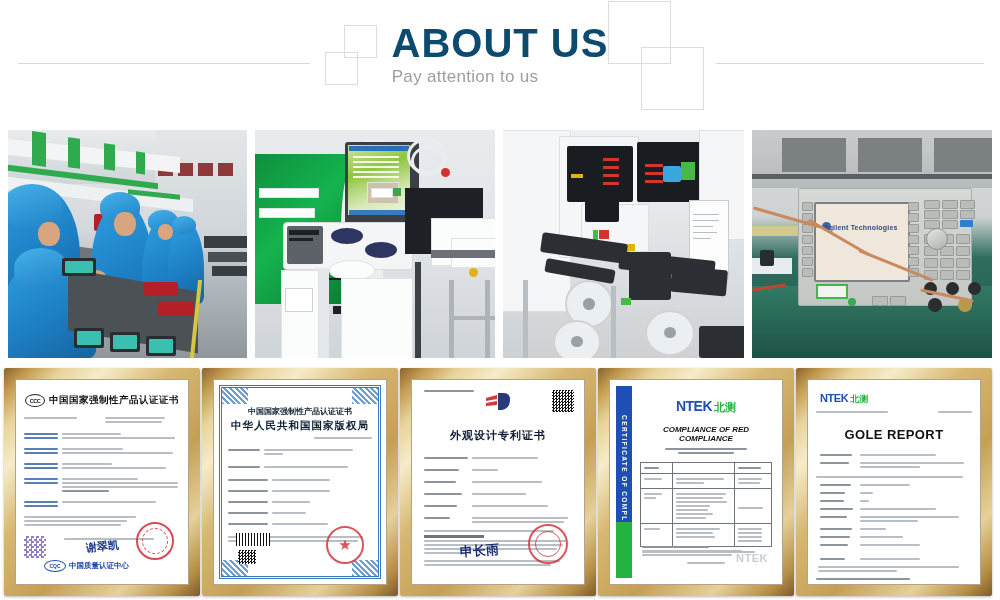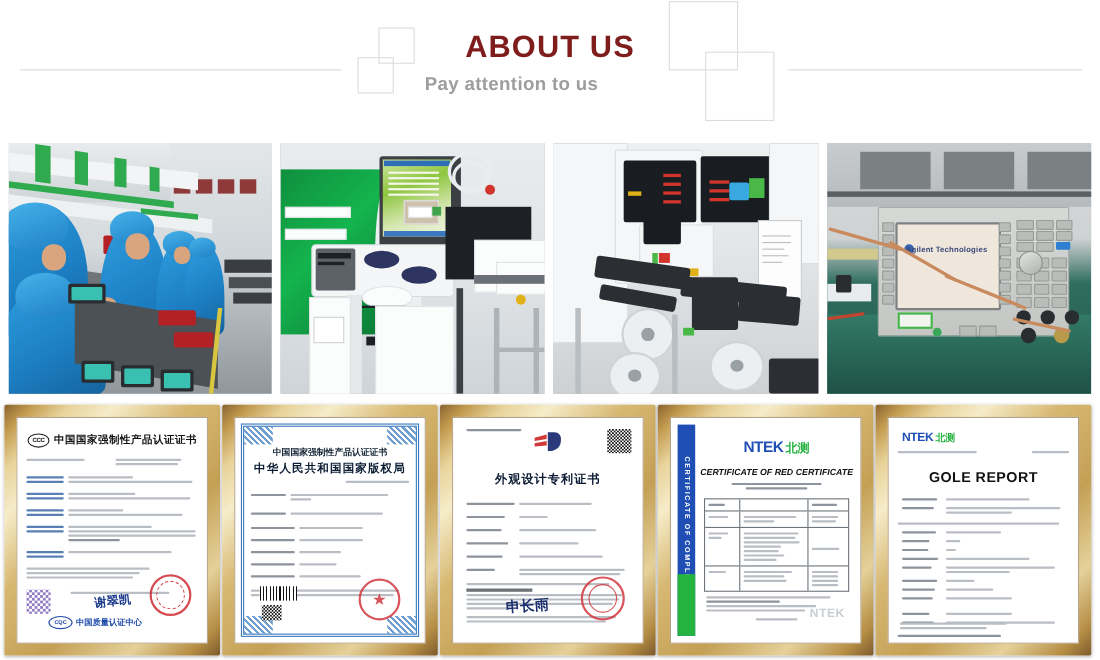--- a/index.html
+++ b/index.html
@@ -8,25 +8,25 @@
     width:1000px;height:600px;overflow:hidden;background:#ffffff;
     font-family:"Liberation Sans","DejaVu Sans",sans-serif;
     -webkit-font-smoothing:antialiased;
   }
   .page{position:relative;width:1000px;height:600px;}
 
   
   .header{position:absolute;left:0;top:0;width:1000px;height:120px;}
   .hdr-title{
     position:absolute;left:0;top:20px;width:1000px;text-align:center;
-    font-size:28px;font-weight:700;letter-spacing:1px;color:#7f1d1d;line-height:46px;
+    font-size:40px;font-weight:700;letter-spacing:1px;color:#0c4a6e;line-height:46px;
   }
   .hdr-sub{
     position:absolute;left:0;top:66px;width:930px;text-align:center;
-    font-size:17px;font-weight:700;color:#9d9d9f;line-height:22px;letter-spacing:.3px;
+    font-size:17px;font-weight:400;color:#9d9d9f;line-height:22px;letter-spacing:.3px;
   }
   .rule{position:absolute;height:1px;background:#d8d8d8;top:63px;}
   .rule-l{left:18px;width:292px;}
   .rule-r{left:716px;width:268px;}
   .sq{position:absolute;border:1px solid #dcdcdc;background:transparent;}
   .sq-a{left:344px;top:25px;width:31px;height:31px;}
   .sq-b{left:325px;top:52px;width:31px;height:31px;}
   .sq-c{left:608px;top:1px;width:61px;height:61px;}
   .sq-d{left:641px;top:47px;width:61px;height:61px;}
 
@@ -692,21 +692,21 @@
       <div class="mat">
         <div class="c4-side">
           <div class="vt">CERTIFICATE OF COMPLIANCE</div>
         </div>
         <div class="c4-sidegreen"></div>
         <div class="c4-body">
           <div class="c4-logo">
             <span class="n">NTEK</span>
             <span class="zh">北测</span>
           </div>
-          <div class="c4-ttl">CERTIFICATE OF RED CERTIFICATE</div>
+          <div class="c4-ttl">COMPLIANCE OF RED COMPLIANCE</div>
           <div style="text-align:center;margin-top:5px;">
             <div class="txt-line b" style="width:58%;margin:2px auto;"></div>
             <div class="txt-line b" style="width:40%;margin:2px auto;"></div>
           </div>
           <div class="c4-tbl">
             <div class="r">
                 <div class="c" style="flex:1.2">
                   <div class="txt-line b" style="width:60%"></div>
                 </div>
                 <div class="c" style="flex:2.6"></div>

